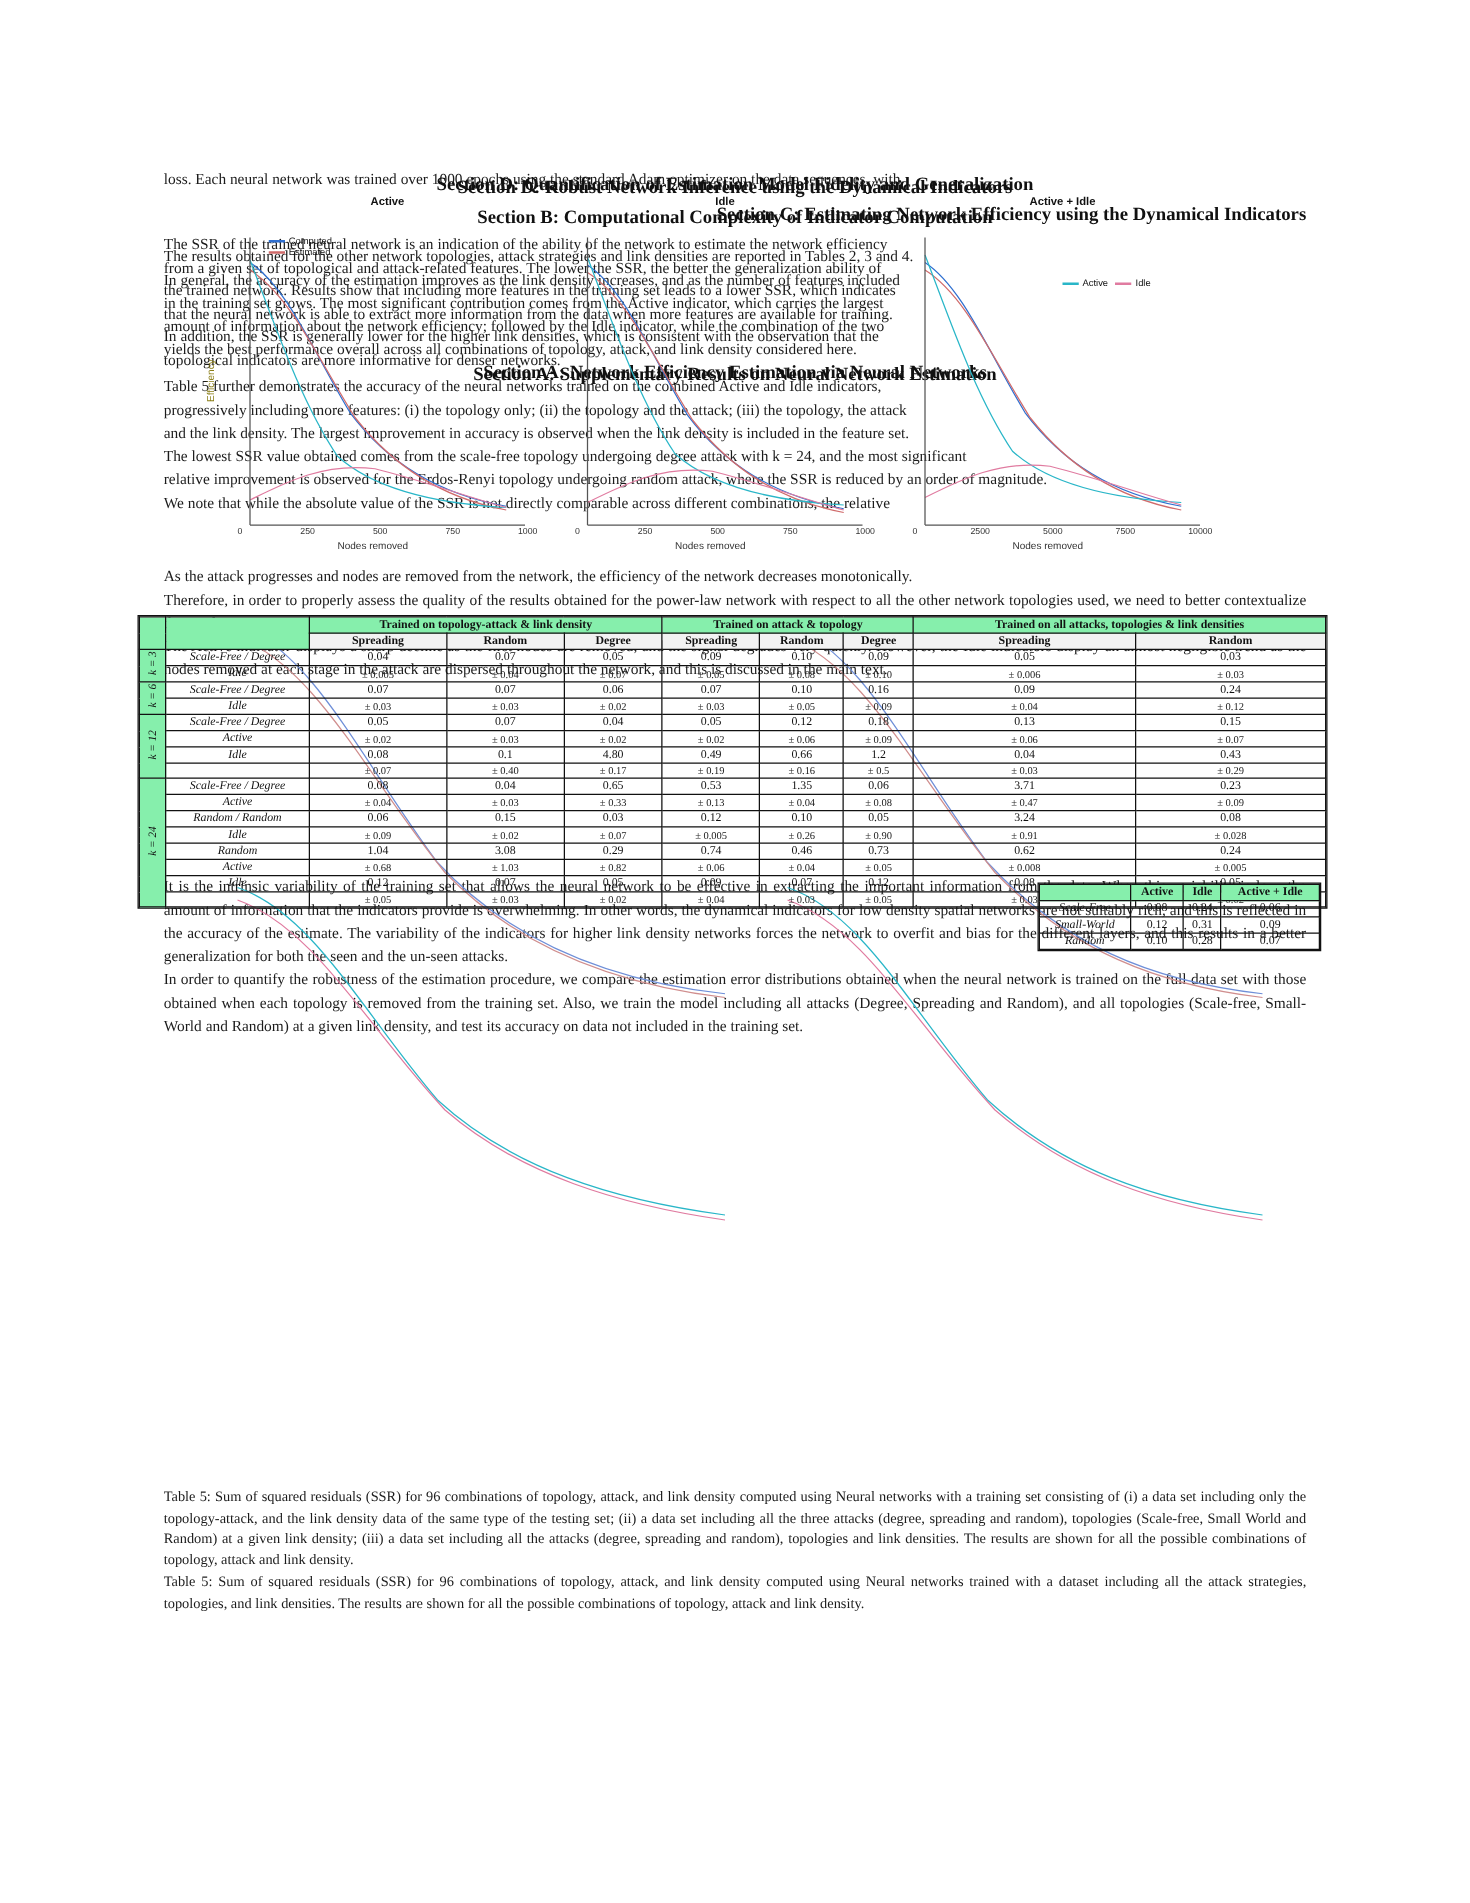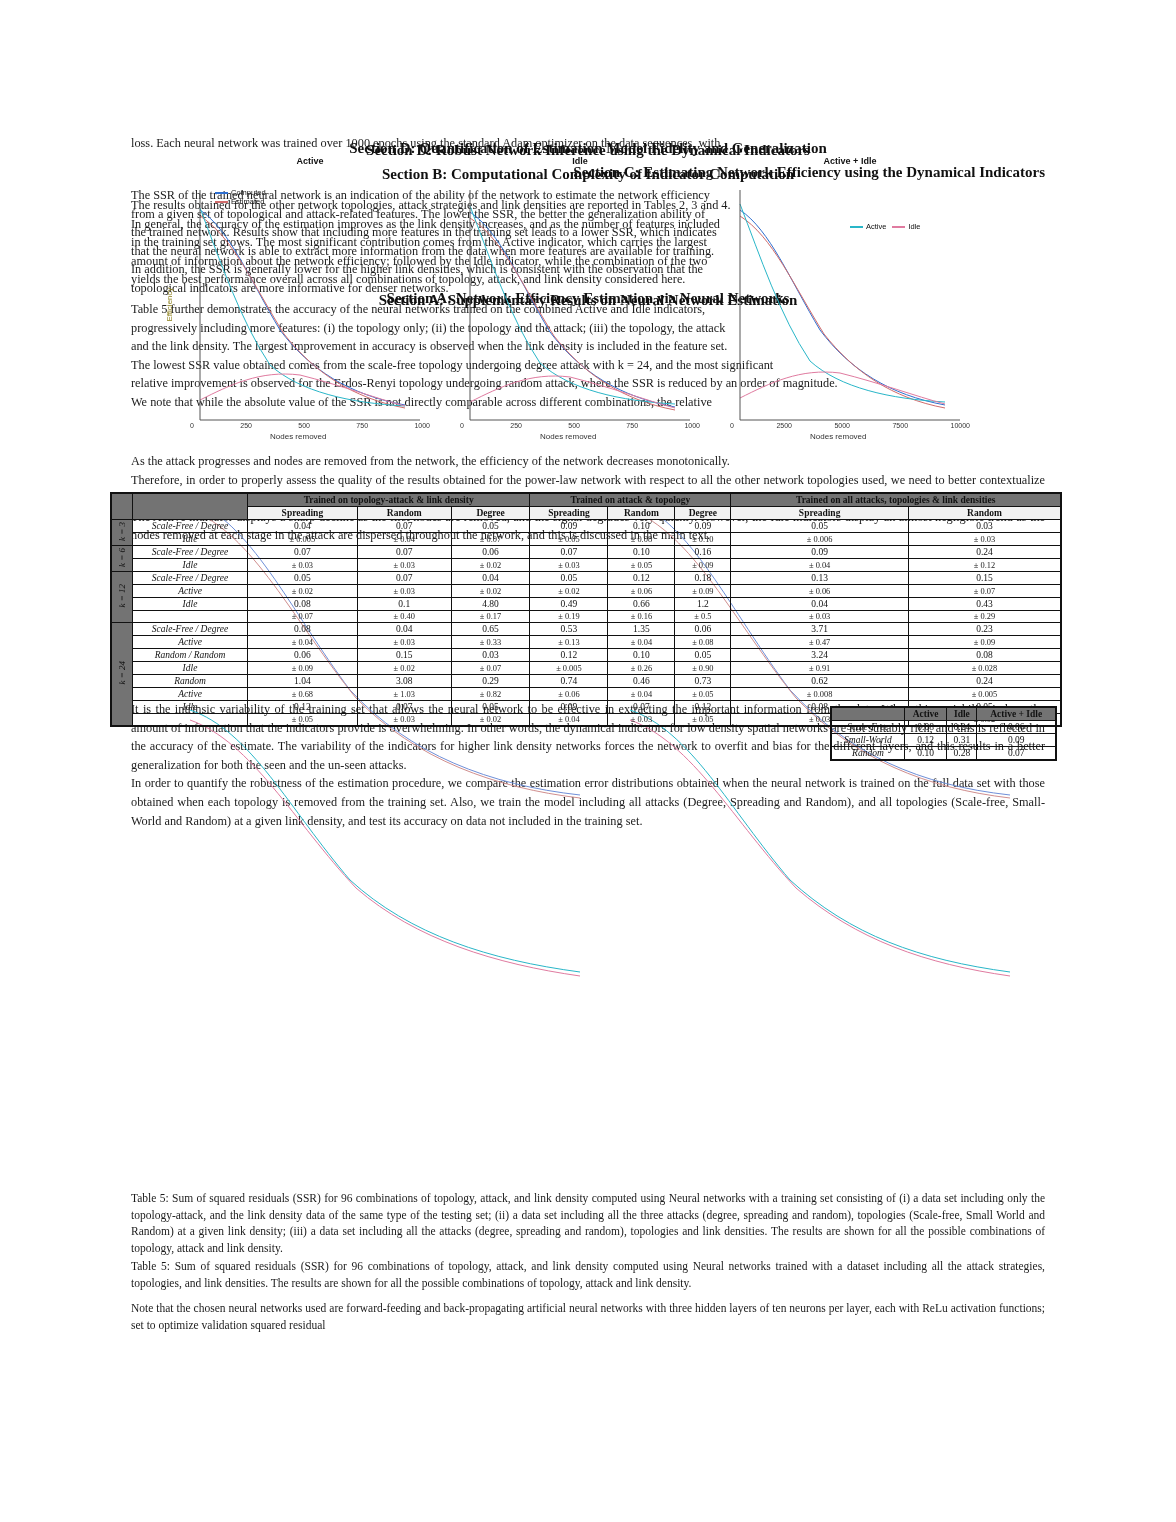--- a/index.html
+++ b/index.html
@@ -35,21 +35,21 @@
     position:absolute;
     border:1px solid #111;
     background:rgba(255,255,255,0.0);
     font-family:"Liberation Serif", serif;
     font-size:9.5px;
     color:#111;
   }
   table{border-collapse:collapse;width:100%;}
   td,th{border:1px solid #111;padding:1px 2px;text-align:center;vertical-align:middle;font-weight:normal;}
   th{font-weight:bold;}
-  .shade{background:#737373;}
+  .shade{background:#86efac;}
   .lite{background:#f2f2f2;}
   .rot{
     writing-mode:vertical-rl;
     transform:rotate(180deg);
     font-style:italic;
     font-size:9px;
     white-space:nowrap;
   }
   .ital{font-style:italic;}
   .pm{font-size:8.4px;color:#222;}
@@ -444,15 +444,14 @@
           <td>0.10</td>
           <td>0.28</td>
           <td>0.07</td>
         </tr>
       </tbody>
     </table>
   </div>
 
   <div class="caption" style="top:1190px;">Table 5: Sum of squared residuals (SSR) for 96 combinations of topology, attack, and link density computed using Neural networks with a training set consisting of (i) a data set including only the topology-attack, and the link density data of the same type of the testing set; (ii) a data set including all the three attacks (degree, spreading and random), topologies (Scale-free, Small World and Random) at a given link density; (iii) a data set including all the attacks (degree, spreading and random), topologies and link densities. The results are shown for all the possible combinations of topology, attack and link density.</div>
   <div class="caption" style="top:1258px;">Table 5: Sum of squared residuals (SSR) for 96 combinations of topology, attack, and link density computed using Neural networks trained with a dataset including all the attack strategies, topologies, and link densities. The results are shown for all the possible combinations of topology, attack and link density.</div>
-  <div class="caption" style="top:1300px;">Note that the chosen neural networks used are forward-feeding and back-propagating artificial neural networks with three hidden layers of ten neurons per layer, each with ReLu activation functions; set to optimize validation squared residual</div>
 
 </div>
 
 </body></html>

